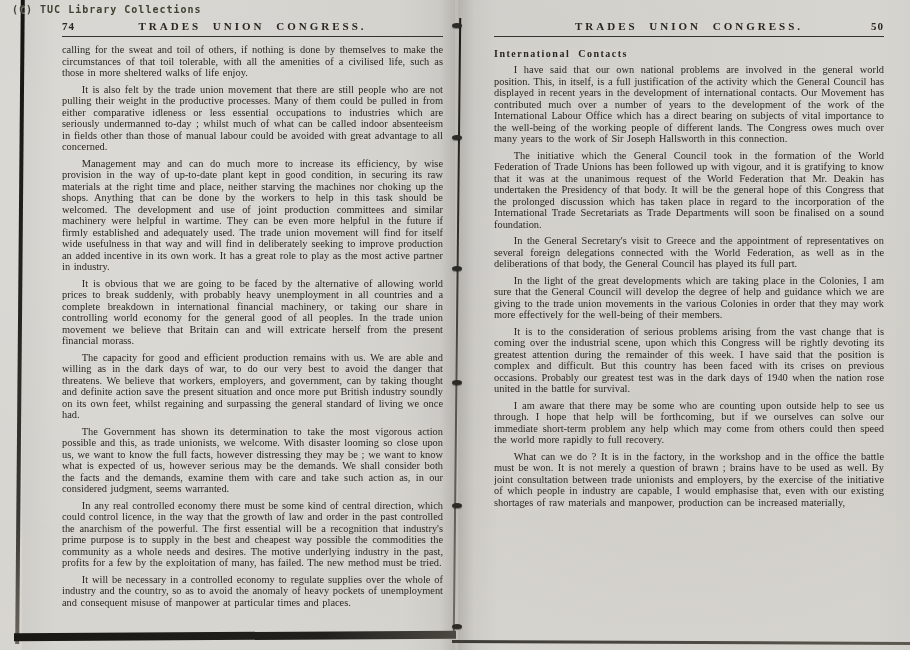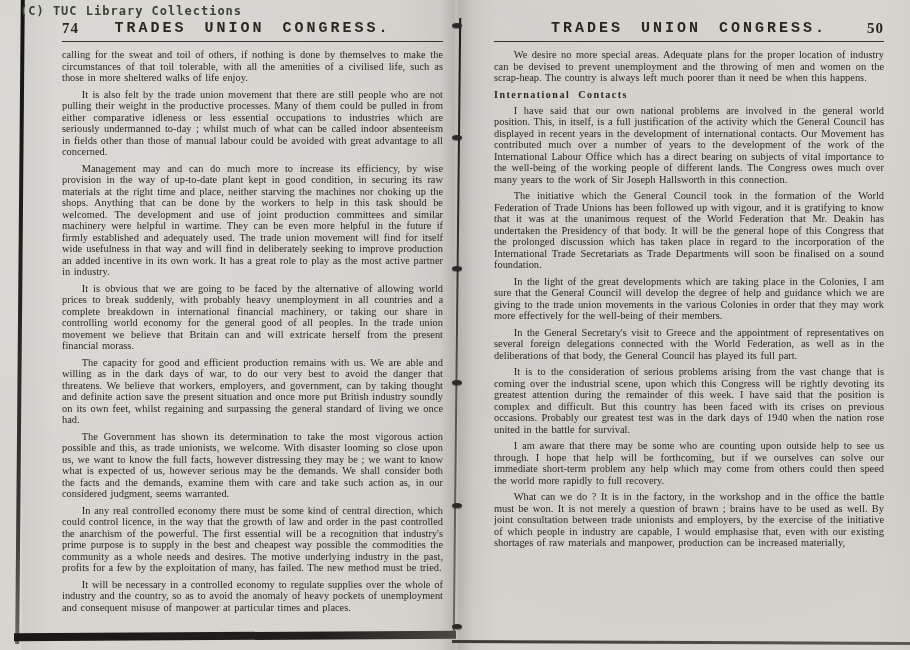--- a/index.html
+++ b/index.html
@@ -42,42 +42,42 @@
     background: linear-gradient(180deg, #1a1a17 0%, #2a2925 30%, #55524a 60%, #6e6a61 100%);
     transform: rotate(0.6deg);
   }
   .stitch-knot {
     position: absolute; left: 12px; width: 10px; height: 5px;
     background: #2b2a26; border-radius: 50%;
     box-shadow: 0 1px 1px rgba(0,0,0,0.4);
   }
   
   .watermark {
-    position: absolute; left: 20px; top: 4px;
+    position: absolute; left: 12px; top: 4px;
     font-family: "DejaVu Sans Mono", monospace;
-    font-size: 12px; font-weight: bold; letter-spacing: 1px;
+    font-size: 10px; font-weight: bold; letter-spacing: 1px;
     color: #3e4233; text-shadow: 1px 1px 0 rgba(220,220,210,0.5);
     z-index: 5;
   }
   
   .page { position: absolute; top: 0; height: 650px; color: #29271f; }
   .page-left  { left: 22px;  width: 433px; }
   .page-right { left: 458px; width: 452px; }
   .page-left  { background: linear-gradient(90deg, rgba(0,0,0,0.04) 0%, transparent 8%, transparent 88%, rgba(0,0,0,0.05) 100%); }
   .page-right { background: linear-gradient(90deg, rgba(0,0,0,0.06) 0%, transparent 9%, transparent 92%, rgba(0,0,0,0.02) 100%); }
   .page-inner-left  { padding: 20px 12px 0 40px; }
   .page-inner-right { padding: 20px 26px 0 36px; }
   .page-header {
     display: flex; align-items: center;
-    font-weight: bold; font-size: 15px; letter-spacing: 1px;
+    font-weight: bold; font-size: 11px; letter-spacing: 1px;
     margin-bottom: 4px;
   }
   .page-header .slot { width: 40px; }
   .page-header .running-title {
-    flex: 1; text-align: center; letter-spacing: 3px; word-spacing: 6px; font-family: Liberation Mono, monospace;
+    flex: 1; text-align: center; letter-spacing: 3px; word-spacing: 6px;
   }
   .header-rule { border: 0; border-top: 1.6px solid #35332d; margin: 0 0 7px 0; }
   .page-body { overflow: hidden; }
   .page-left  .page-body { height: 590px; }
   .page-right .page-body { height: 600px; }
   .para {
     margin: 0 0 5px 0;
     font-size: 10.4px; line-height: 11.5px;
     text-align: justify;
     word-spacing: 1px;
@@ -118,26 +118,25 @@
 
   <div class="page page-right">
     <div class="page-inner-right">
       <div class="page-header">
         <span class="slot"></span>
         <span class="running-title">TRADES UNION CONGRESS.</span>
         <span class="slot" style="text-align:right">50</span>
       </div>
       <hr class="header-rule">
       <div class="page-body">
-          <p class="para indent">We desire no more special areas.  Adequate plans for the proper location of industry can be devised to prevent unemployment and the throwing of men and women on the scrap-heap.  The country is always left much poorer than it need be when this happens.</p>
           <h3 class="section-heading">International Contacts</h3>
           <p class="para indent">I have said that our own national problems are involved in the general world position.  This, in itself, is a full justification of the activity which the General Council has displayed in recent years in the development of international contacts.  Our Movement has contributed much over a number of years to the development of the work of the International Labour Office which has a direct bearing on subjects of vital importance to the well-being of the working people of different lands.  The Congress owes much over many years to the work of Sir Joseph Hallsworth in this connection.</p>
           <p class="para indent">The initiative which the General Council took in the formation of the World Federation of Trade Unions has been followed up with vigour, and it is gratifying to know that it was at the unanimous request of the World Federation that Mr. Deakin has undertaken the Presidency of that body.  It will be the general hope of this Congress that the prolonged discussion which has taken place in regard to the incorporation of the International Trade Secretariats as Trade Departments will soon be finalised on a sound foundation.</p>
+          <p class="para indent">In the General Secretary's visit to Greece and the appointment of representatives on several foreign delegations connected with the World Federation, as well as in the deliberations of that body, the General Council has played its full part.</p>
           <p class="para indent">In the light of the great developments which are taking place in the Colonies, I am sure that the General Council will develop the degree of help and guidance which we are giving to the trade union movements in the various Colonies in order that they may work more effectively for the well-being of their members.</p>
-          <p class="para indent">In the General Secretary's visit to Greece and the appointment of representatives on several foreign delegations connected with the World Federation, as well as in the deliberations of that body, the General Council has played its full part.</p>
           <p class="para indent">It is to the consideration of serious problems arising from the vast change that is coming over the industrial scene, upon which this Congress will be rightly devoting its greatest attention during the remainder of this week.  I have said that the position is complex and difficult.  But this country has been faced with its crises on previous occasions.  Probably our greatest test was in the dark days of 1940 when the nation rose united in the battle for survival.</p>
           <p class="para indent">I am aware that there may be some who are counting upon outside help to see us through.  I hope that help will be forthcoming, but if we ourselves can solve our immediate short-term problem any help which may come from others could then speed the world more rapidly to full recovery.</p>
           <p class="para indent">What can we do ?  It is in the factory, in the workshop and in the office the battle must be won.  It is not merely a question of brawn ; brains have to be used as well.  By joint consultation between trade unionists and employers, by the exercise of the initiative of which people in industry are capable, I would emphasise that, even with our existing shortages of raw materials and manpower, production can be increased materially,</p>
         </div>
     </div>
   </div>
 
   <div class="gutter">
     <div class="gutter-thread"></div>
   <div class="stitch-knot" style="top: 23px;"></div>

